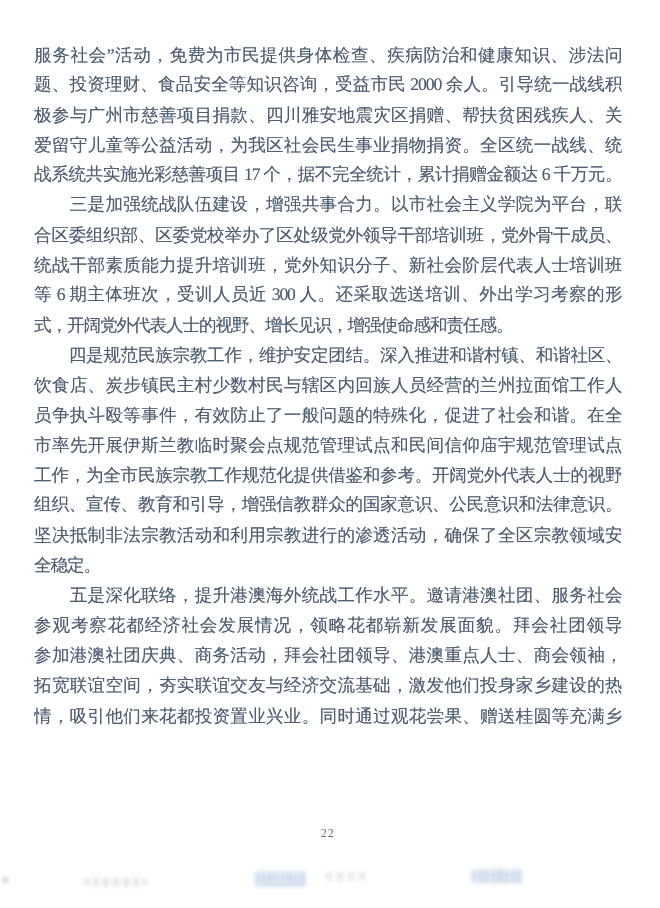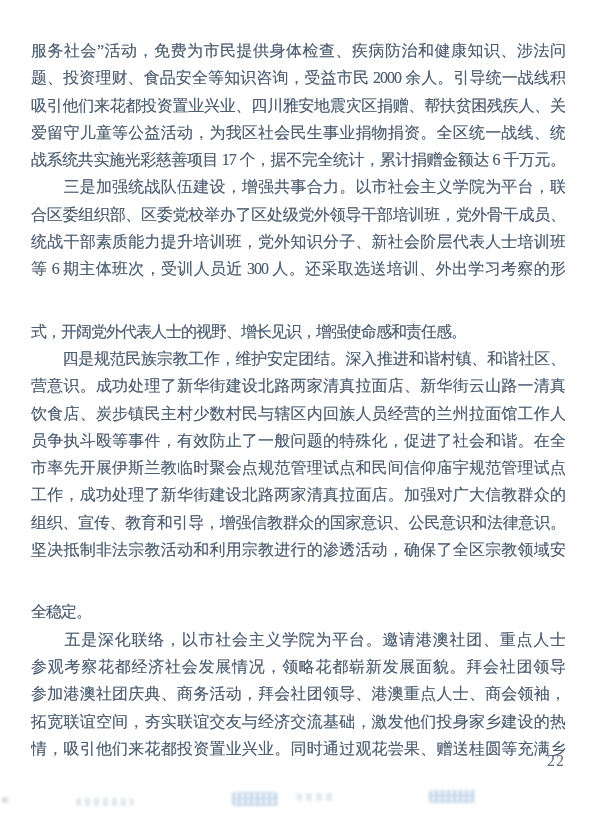--- a/index.html
+++ b/index.html
@@ -33,29 +33,28 @@
     font-size: 16px;
     letter-spacing: -1px;
     color: #4e5f73;
     text-align: justify;
     text-align-last: justify;
     overflow: hidden;
     text-shadow: 0 0 0.6px rgba(78, 95, 115, 0.55);
   }
   .line.end {
     text-align-last: left;
-    margin-top: 35px;
   }
   .page-number {
     position: absolute;
     left: 31px;
     top: 752px;
     width: 534px;
-    text-align: right;
-    font-size: 16px;
+    text-align: center;
+    font-size: 11px;
     letter-spacing: 1px;
     color: #5f6b78;
   }
   
   .smudge {
     position: absolute;
     filter: blur(1.8px);
   }
   .smudge-dot {
     left: 2px; top: 797px; width: 6px; height: 6px;
@@ -85,38 +84,37 @@
   }
 </style>
 </head>
 <body>
 
 <div class="page">
 
   <div class="textblock">
     <div class="line">服务社会”活动，免费为市民提供身体检查、疾病防治和健康知识、涉法问</div>
     <div class="line">题、投资理财、食品安全等知识咨询，受益市民 2000 余人。引导统一战线积</div>
-    <div class="line">吸引他们来花都投资置业兴业、四川雅安地震灾区捐赠、帮扶贫困残疾人、关</div>
+    <div class="line">极参与广州市慈善项目捐款、四川雅安地震灾区捐赠、帮扶贫困残疾人、关</div>
     <div class="line">爱留守儿童等公益活动，为我区社会民生事业捐物捐资。全区统一战线、统</div>
     <div class="line">战系统共实施光彩慈善项目 17 个，据不完全统计，累计捐赠金额达 6 千万元。</div>
     <div class="line">　　三是加强统战队伍建设，增强共事合力。以市社会主义学院为平台，联</div>
     <div class="line">合区委组织部、区委党校举办了区处级党外领导干部培训班，党外骨干成员、</div>
     <div class="line">统战干部素质能力提升培训班，党外知识分子、新社会阶层代表人士培训班</div>
     <div class="line">等 6 期主体班次，受训人员近 300 人。还采取选送培训、外出学习考察的形</div>
     <div class="line end">式，开阔党外代表人士的视野、增长见识，增强使命感和责任感。</div>
     <div class="line">　　四是规范民族宗教工作，维护安定团结。深入推进和谐村镇、和谐社区、</div>
-    <div class="line">营意识。成功处理了新华街建设北路两家清真拉面店、新华街云山路一清真</div>
     <div class="line">饮食店、炭步镇民主村少数村民与辖区内回族人员经营的兰州拉面馆工作人</div>
     <div class="line">员争执斗殴等事件，有效防止了一般问题的特殊化，促进了社会和谐。在全</div>
     <div class="line">市率先开展伊斯兰教临时聚会点规范管理试点和民间信仰庙宇规范管理试点</div>
-    <div class="line">工作，成功处理了新华街建设北路两家清真拉面店。加强对广大信教群众的</div>
+    <div class="line">工作，为全市民族宗教工作规范化提供借鉴和参考。开阔党外代表人士的视野</div>
     <div class="line">组织、宣传、教育和引导，增强信教群众的国家意识、公民意识和法律意识。</div>
     <div class="line">坚决抵制非法宗教活动和利用宗教进行的渗透活动，确保了全区宗教领域安</div>
     <div class="line end">全稳定。</div>
-    <div class="line">　　五是深化联络，以市社会主义学院为平台。邀请港澳社团、重点人士</div>
+    <div class="line">　　五是深化联络，提升港澳海外统战工作水平。邀请港澳社团、服务社会</div>
     <div class="line">参观考察花都经济社会发展情况，领略花都崭新发展面貌。拜会社团领导</div>
     <div class="line">参加港澳社团庆典、商务活动，拜会社团领导、港澳重点人士、商会领袖，</div>
     <div class="line">拓宽联谊空间，夯实联谊交友与经济交流基础，激发他们投身家乡建设的热</div>
     <div class="line">情，吸引他们来花都投资置业兴业。同时通过观花尝果、赠送桂圆等充满乡</div>
   </div>
 
   <div class="page-number">22</div>
 
   <div class="smudge smudge-dot"></div>
   <div class="smudge smudge-gray-1"></div>

